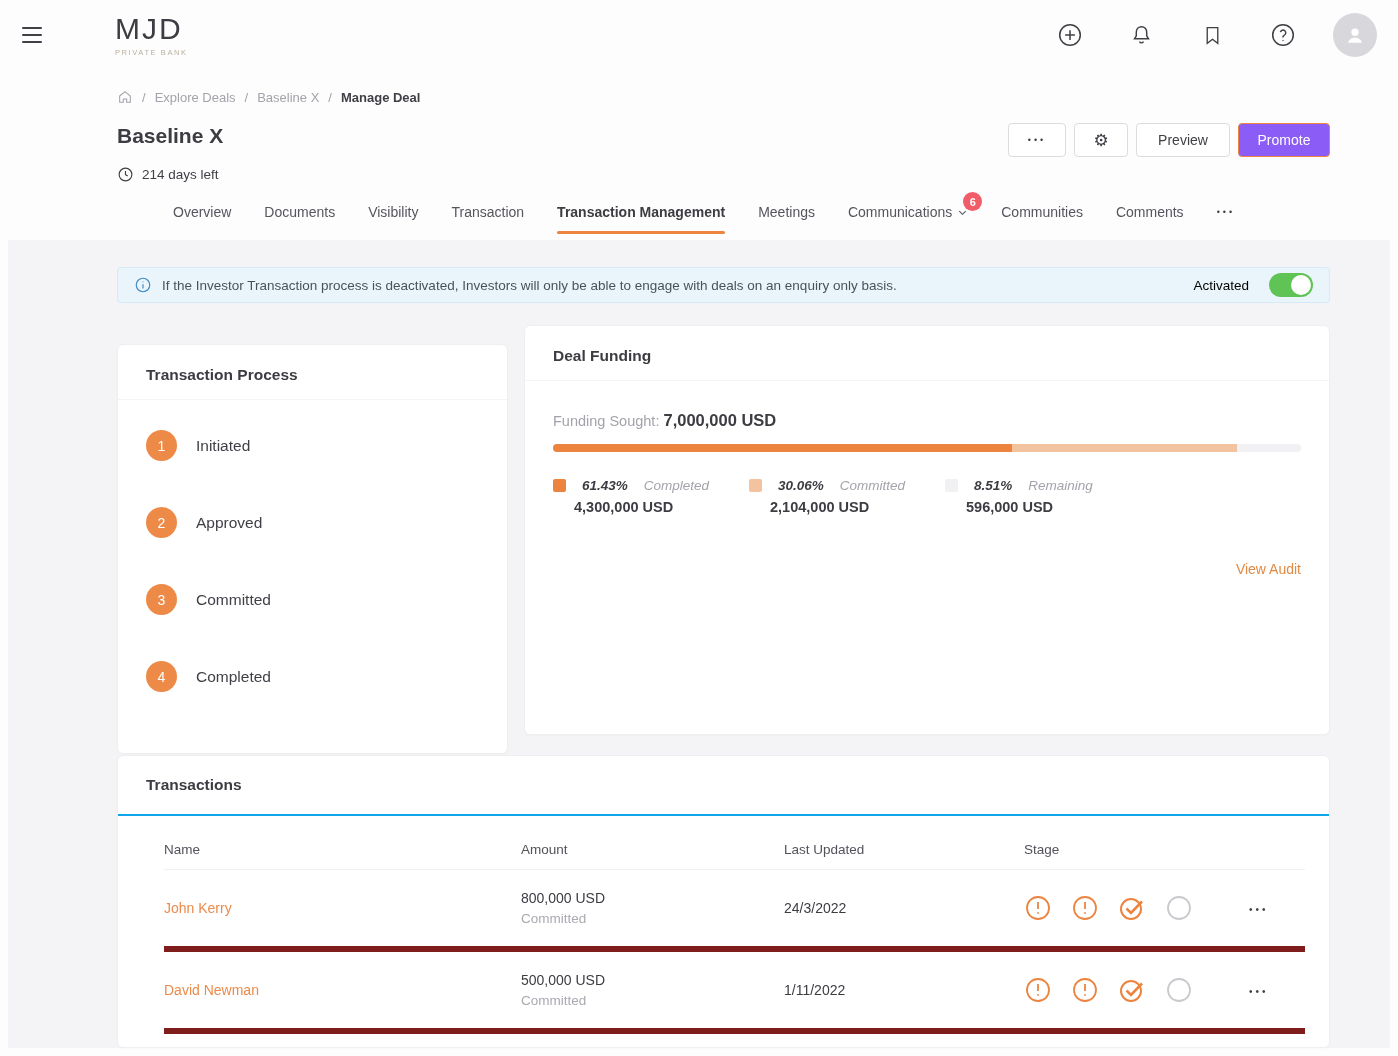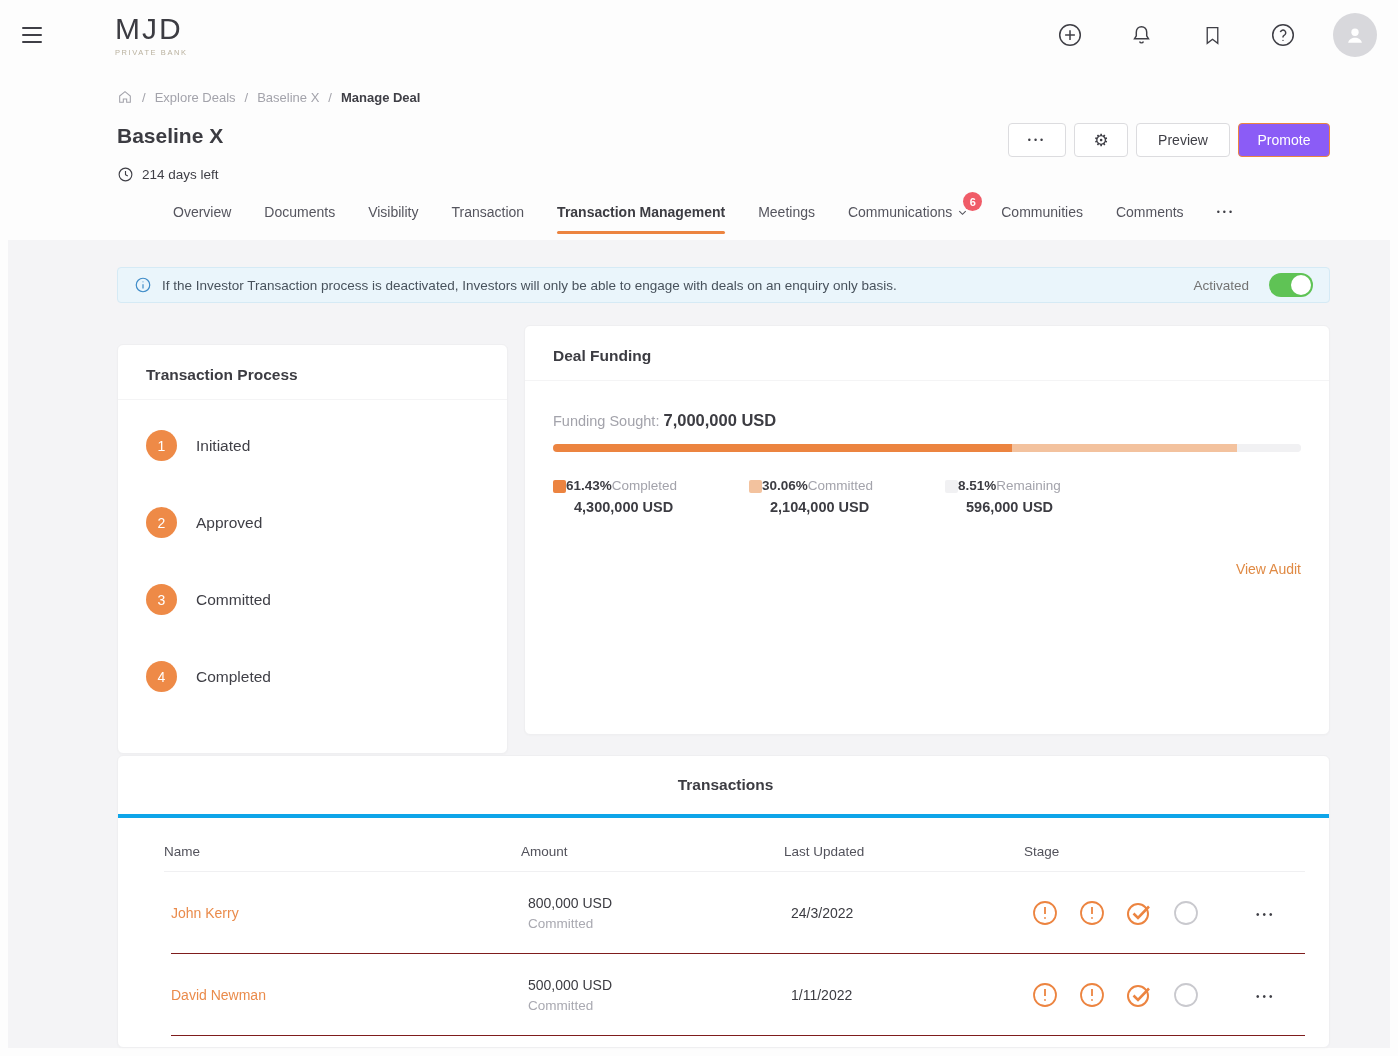--- a/index.html
+++ b/index.html
@@ -37,59 +37,59 @@
   .tab { position:relative; padding-bottom:14px; cursor:pointer; display:flex; align-items:center; gap:5px; }
   .tab.active { color:#3c3c42; font-weight:600; }
   .tab.active::after { content:""; position:absolute; left:0; right:0; bottom:0; height:3px; background:#ec8440; border-radius:2px; }
   .tab .badge { position:absolute; top:-12px; right:-14px; min-width:19px; height:19px; border-radius:10px; background:#f05c68; color:#fff; font-size:11px; font-weight:600; display:flex; align-items:center; justify-content:center; padding:0 4px; }
 
   
   .main-bg { position:absolute; left:8px; right:8px; top:240px; bottom:8px; background:#f4f4f6; }
 
   .banner { position:absolute; left:117px; top:267px; width:1213px; height:36px; background:#eaf5fb; border:1px solid #d5eaf5; border-radius:4px; display:flex; align-items:center; padding:0 16px; gap:10px; }
   .banner-text { font-size:13.5px; color:#48525c; flex:1; }
-  .banner-toggle-label { font-size:13.5px; color:#737373; margin-right:10px; }
+  .banner-toggle-label { font-size:13.5px; color:#000000; margin-right:10px; }
   .toggle { width:44px; height:24px; border-radius:12px; background:#5fc355; position:relative; cursor:pointer; }
   .toggle .knob { position:absolute; top:2px; right:2px; width:20px; height:20px; border-radius:50%; background:#fff; }
 
   .card { position:absolute; background:#fff; border:1px solid #efeff1; border-radius:6px; box-shadow:0 1px 2px rgba(0,0,0,0.02); }
   .card-header { padding:21px 28px 15px; font-size:15.5px; font-weight:700; color:#3c3c42; border-bottom:1px solid #f4f4f5; }
 
   .card-process { left:117px; top:344px; width:391px; height:410px; }
   .steps { display:flex; flex-direction:column; gap:46px; padding:30px 28px; }
   .step { display:flex; align-items:center; gap:19px; cursor:default; }
   .step-circle { width:31px; height:31px; border-radius:50%; background:#ee8a47; color:#fff; font-size:14px; display:flex; align-items:center; justify-content:center; }
   .step-label { font-size:15.5px; color:#3f3f46; }
 
   .card-funding { left:524px; top:325px; width:806px; height:410px; }
   .funding-body { padding:30px 28px 0; }
   .funding-sought { font-size:14.5px; color:#a3a3ab; }
   .funding-sought b { color:#3c3c42; font-size:16.5px; font-weight:700; }
   .progress { display:flex; height:8px; border-radius:4px; overflow:hidden; margin-top:14px; background:#f5f5f6; }
   .progress .seg { height:100%; }
   .legend { display:flex; margin-top:26px; }
   .legend-item { width:196px; }
-  .legend-top { display:flex; align-items:flex-end; gap:0; font-size:13.5px; }
+  .legend-top { display:flex; align-items:center; gap:16px; font-size:13.5px;font-style:italic; }
   .swatch { width:13px; height:13px; border-radius:2px; flex:none; }
   .legend-pct { font-weight:700; color:#3c3c42; }
   .legend-name { color:#a3a3ab; }
   .legend-amount { font-size:14.5px; font-weight:700; color:#3c3c42; margin:6px 0 0 21px; }
   .audit-link { position:absolute; right:28px; top:235px; font-size:14px; color:#e08a44; cursor:pointer; }
 
   
   .card-txn { left:117px; top:755px; width:1213px; height:293px; overflow:hidden; }
-  .txn-header { display:flex; align-items:center; justify-content:center; padding:20px 24px 20px 28px; border-bottom:4px solid #0ea5e9; }
+  .txn-header { display:flex; align-items:center; justify-content:flex-start; padding:20px 24px 20px 28px; border-bottom:2px solid #0ea5e9; }
   .txn-title { font-size:15.5px; font-weight:700; color:#3c3c42; }
   .txn-buttons { display:flex; gap:8px; }
   .btn.add-external { width:124px; }
   .btn.add-investor { width:126px; }
   .table { margin-left:46px; margin-right:24px; }
   .t-row { display:grid; grid-template-columns:357px 263px 240px 225px 1fr; align-items:center; }
   .t-head { padding:26px 0 12px; border-bottom:1px solid #f0f0f2; font-size:13.5px; color:#52525b; }
-  .t-body-row { border-bottom:1px solid #7f1d1d; height:82px;margin-left:7px; }
+  .t-body-row { border-bottom:6px solid #7f1d1d; height:82px; }
   .cell-name { font-size:14px; color:#ea8b4b; cursor:pointer; }
   .cell-amount .amt { font-size:14px; color:#3c3c42; }
   .cell-amount .sub { font-size:13.5px; color:#a9a9b1; margin-top:5px; }
   .cell-date { font-size:14px; color:#3c3c42; }
   .stage-icons { display:flex; gap:19px; align-items:center; }
   .stage-icons svg { cursor:pointer; }
   .row-menu { text-align:left; }
   .row-menu .dots { cursor:pointer; font-size:10px; }
 </style>
 </head>

